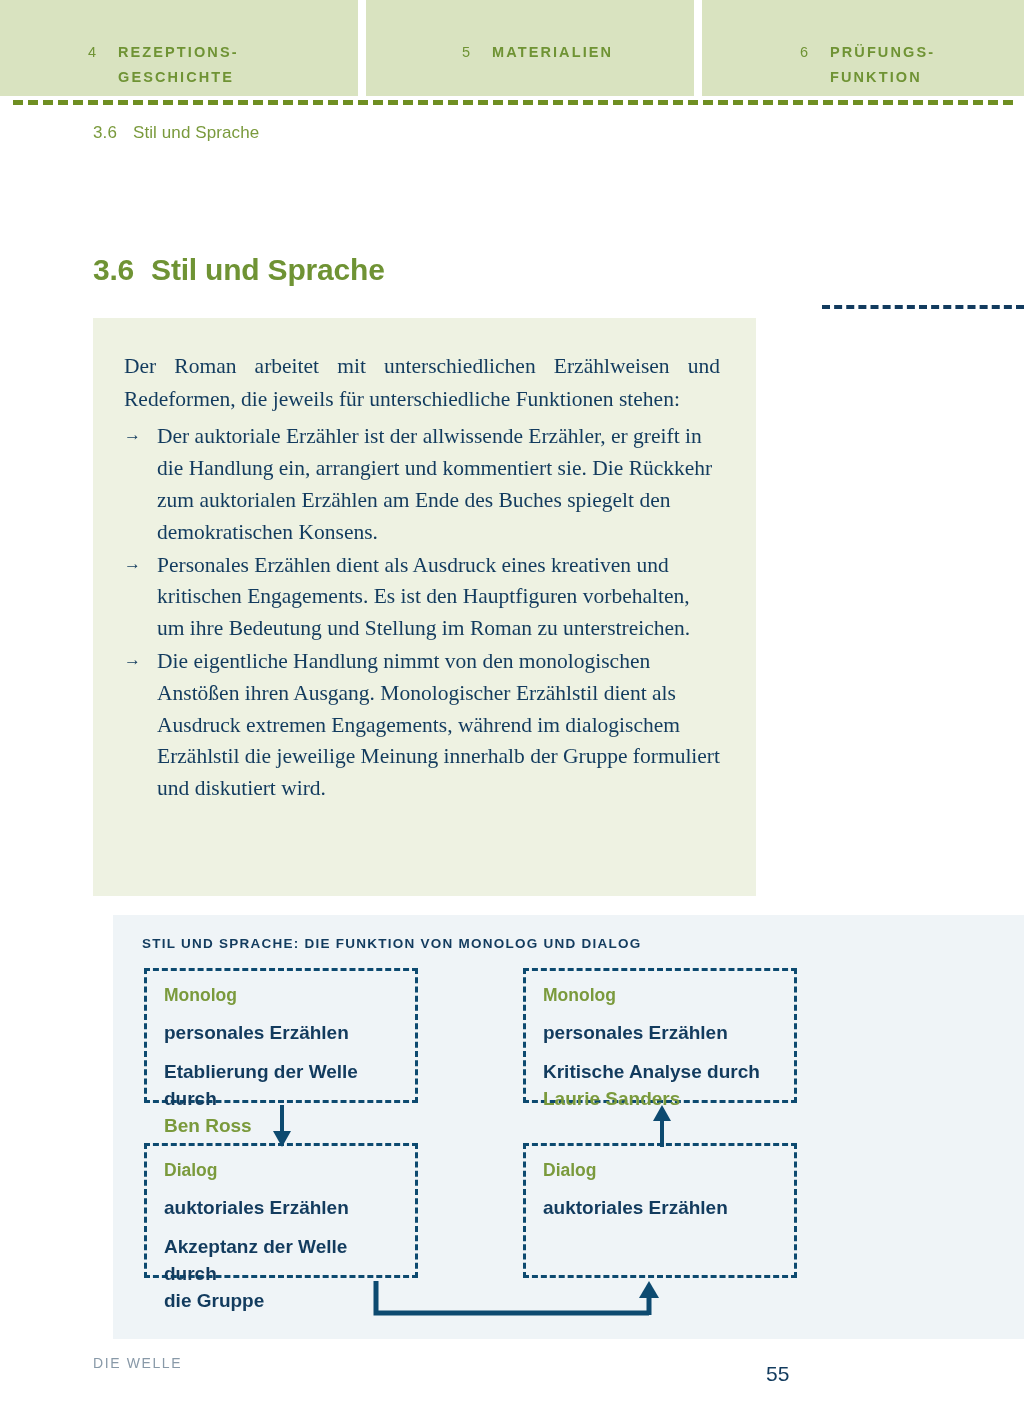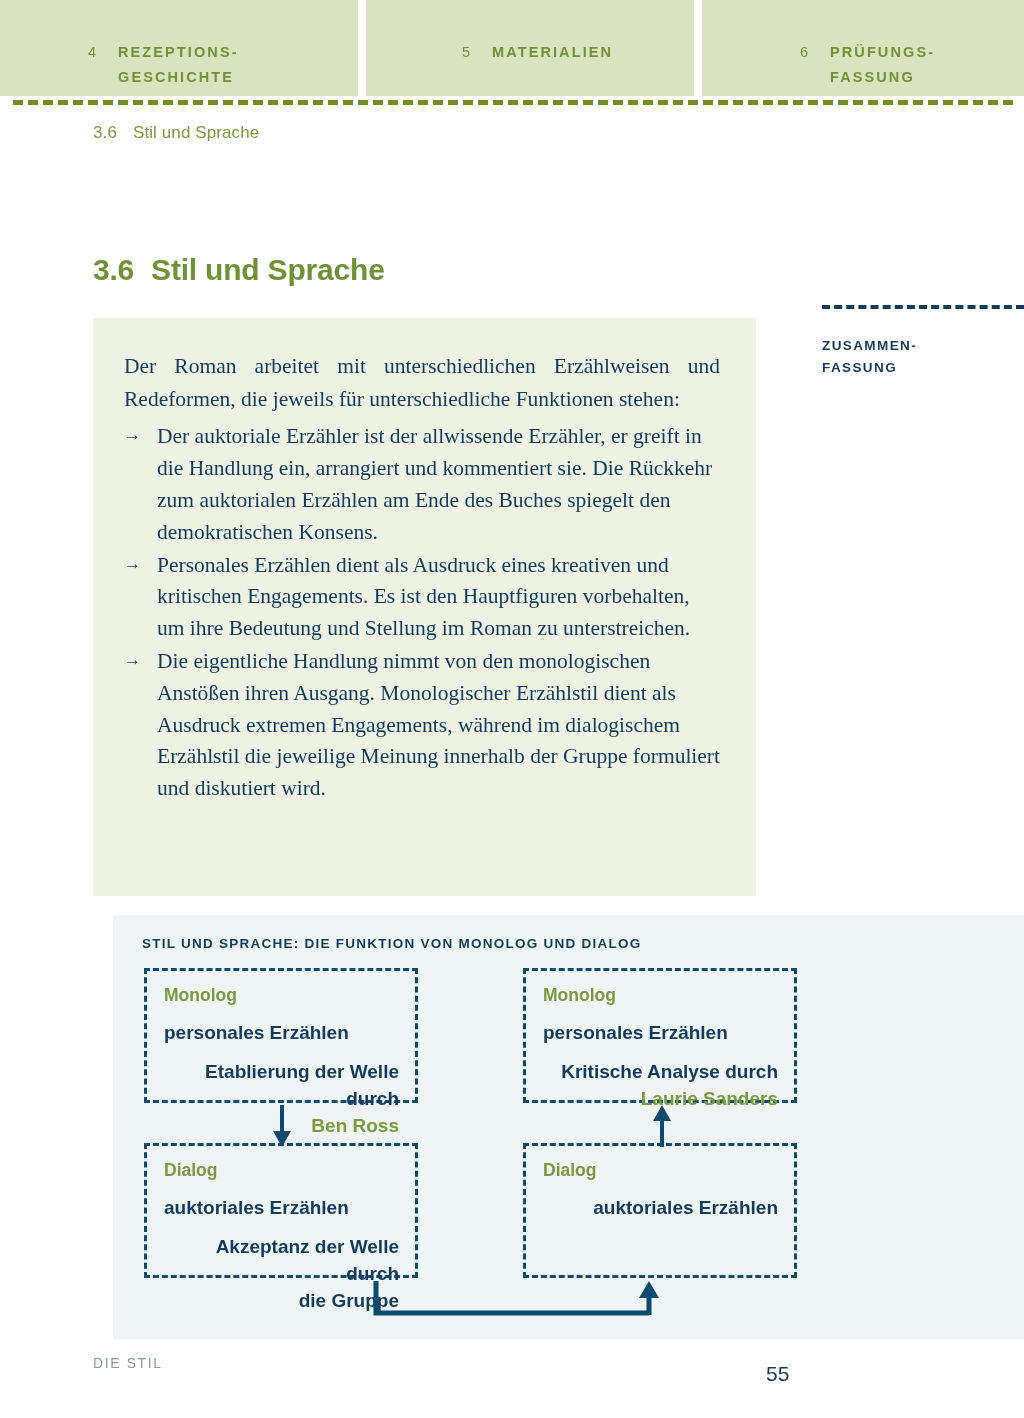--- a/index.html
+++ b/index.html
@@ -188,21 +188,21 @@
     font-size: 17.5px;
     color: #7a9a3c;
     margin-bottom: 14px;
   }
   .dbox .dline {
     font-size: 19px;
     color: #123b5e;
     line-height: 1.42;
     margin-bottom: 12px;
   }
-  .dbox .dline:last-child { margin-bottom: 0; text-align: right; }
+  .dbox .dline:last-child { margin-bottom: 0; }
   .dbox .dline .accent { color: #7a9a3c; }
 
   .dbox-tl { left: 31px;  top: 53px;  width: 274px; height: 135px; }
   .dbox-tr { left: 410px; top: 53px;  width: 274px; height: 135px; }
   .dbox-bl { left: 31px;  top: 228px; width: 274px; height: 135px; }
   .dbox-br { left: 410px; top: 228px; width: 274px; height: 135px; }
 
   
   .arrow-down, .arrow-up {
     position: absolute;
@@ -252,21 +252,21 @@
   <div class="tab tab-2">
     <div class="tab-inner">
       <span class="tab-num">5</span>
       <span class="tab-label">MATERIALIEN</span>
     </div>
   </div>
   <div class="tab tab-3">
     <div class="tab-inner">
       <span class="tab-num">6</span>
       <span class="tab-label">PRÜFUNGS-
-FASSUNG</span>
+FUNKTION</span>
     </div>
   </div>
 </div>
 
 <div class="rule-dashed-green"></div>
 
 <div class="breadcrumb">
   <span class="bc-num">3.6</span><span>Stil und Sprache</span>
 </div>
 
@@ -287,22 +287,20 @@
     </li>
     <li>
       <span class="arrow">→</span>
       <span>Die eigentliche Handlung nimmt von den monologischen Anstößen ihren Ausgang. Monologischer Erzählstil dient als Ausdruck extremen Engagements, während im dialogischem Erzählstil die jeweilige Meinung innerhalb der Gruppe formuliert und diskutiert wird.</span>
     </li>
   </ul>
 </div>
 
 <div class="margin-note">
   <div class="mn-rule"></div>
-  <div class="mn-label">ZUSAMMEN-
-FASSUNG</div>
 </div>
 
 <div class="diagram-panel">
   <div class="diagram-title">STIL UND SPRACHE: DIE FUNKTION VON MONOLOG UND DIALOG</div>
 
   <div class="dbox dbox-tl">
     <div class="dhead">Monolog</div>
     <div class="dline">personales Erzählen</div>
     <div class="dline"><span>Etablierung der Welle durch</span><br><span class="accent">Ben Ross</span></div>
   </div>
@@ -334,14 +332,14 @@
     <polygon points="13,0 4,16 22,16" fill="#0d4a70"></polygon>
   </svg>
 
   <svg class="connector" viewBox="0 0 410 48">
     <path d="M 113 0 L 113 32 L 386 32" stroke="#0d4a70" stroke-width="5" fill="none"></path>
     <line x1="386" y1="34" x2="386" y2="10" stroke="#0d4a70" stroke-width="5"></line>
     <polygon points="386,0 376,17 396,17" fill="#0d4a70"></polygon>
   </svg>
 </div>
 
-<div class="footer-left">DIE STIL</div>
+<div class="footer-left">DIE WELLE</div>
 <div class="footer-page">55</div>
 
 </body></html>

